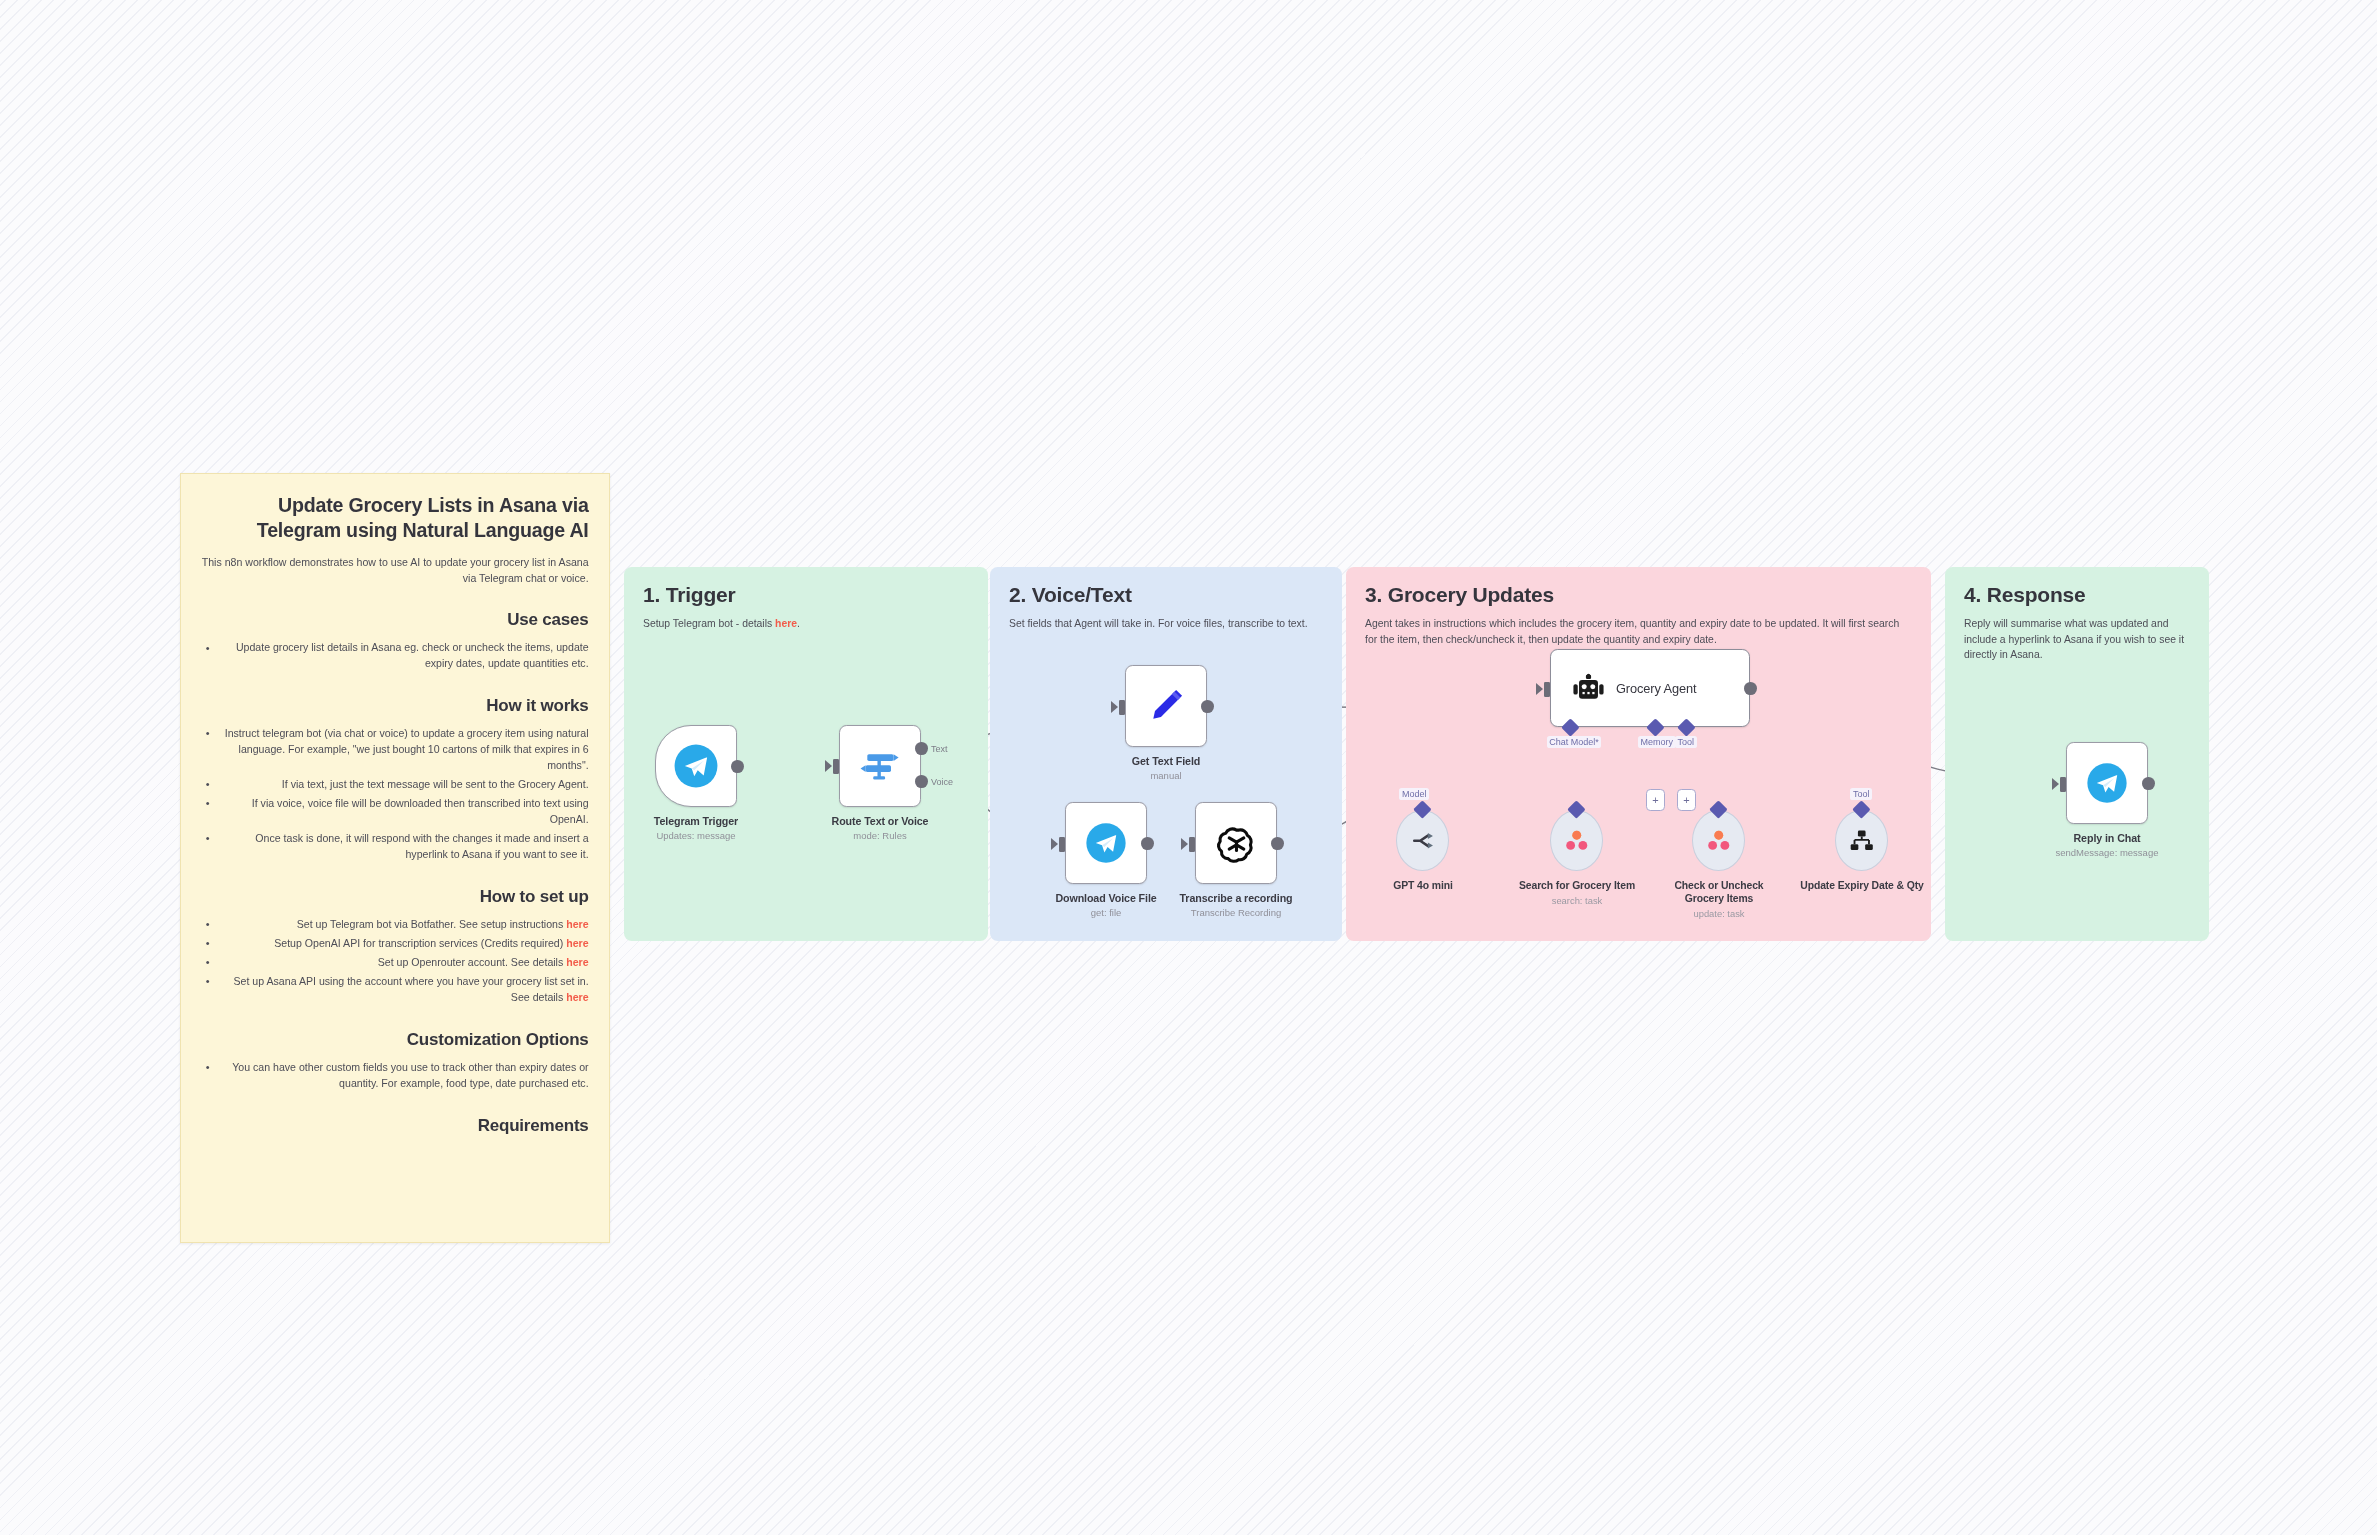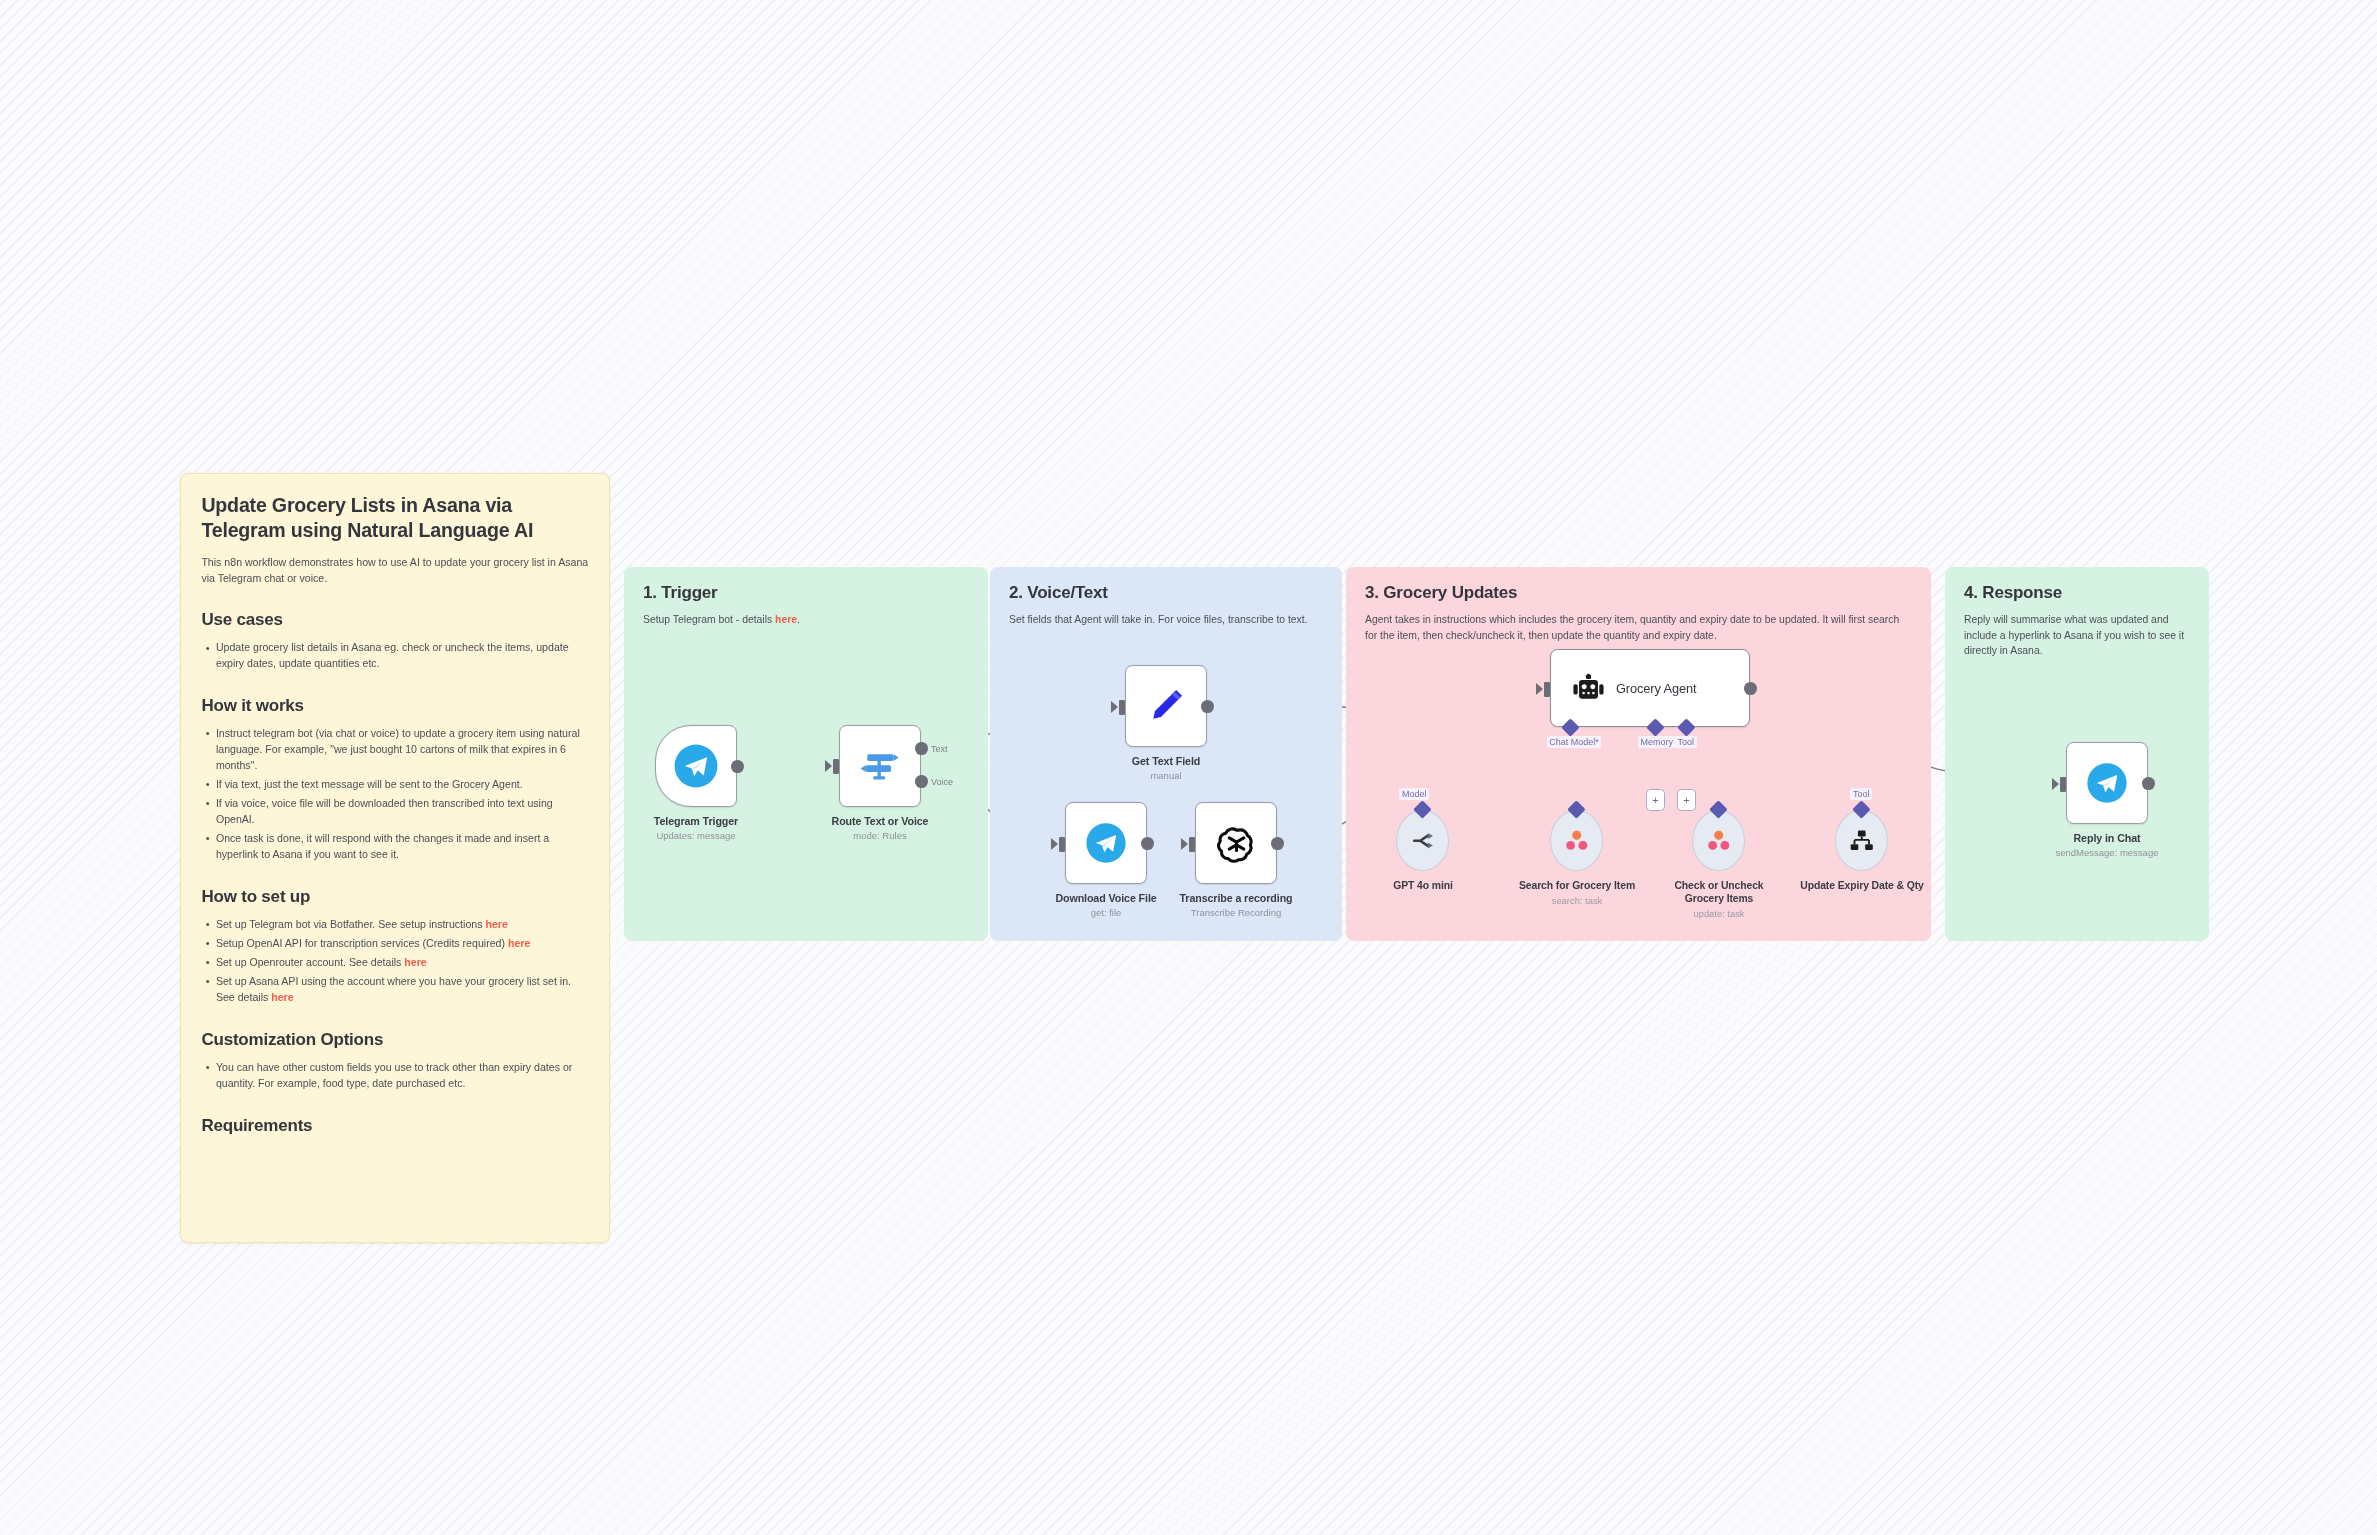--- a/index.html
+++ b/index.html
@@ -20,25 +20,26 @@
     position: relative;
   }
 
   
   #sticky-note {
     position: absolute;
     left: 180px; top: 473px;
     width: 430px; height: 770px;
     background: #fdf6d8;
     border: 0.9px solid #f0e3b0;
-    border-radius: 8px;
+    border-radius: 0;
     padding: 19px 20.4px 20.4px 20.4px;
     box-shadow: 0 0.9px 2.6px rgba(0,0,0,0.07);
     color: #3c3c44;
     overflow: hidden;
+    text-align: right;
   }
   #sticky-note h1 {
     font-size: 19.6px; line-height: 1.30;
     font-weight: 700; color: #35353d;
     letter-spacing: -0.2px;
     margin-bottom: 11px;
   }
   #sticky-note h2 {
     font-size: 17px; font-weight: 700;
     color: #35353d; letter-spacing: -0.2px;
@@ -60,21 +61,21 @@
   #sticky-note a, .lnk { color: #f25c4a; text-decoration: none; font-weight: bold; }
 
   
   .section {
     position: absolute;
     border-radius: 7.7px;
     padding: 16px 19px 0 19px;
     overflow: hidden;
   }
   .section .sec-title {
-    font-size: 17px; font-weight: 700;
+    font-size: 21px; font-weight: 700;
     color: #35353d; letter-spacing: -0.2px;
     margin-bottom: 9.4px;
   }
   .section .sec-desc {
     font-size: 10.4px; line-height: 1.48; color: #4d4d57;
   }
   #section-trigger  { left: 624px;  top: 567px; width: 364px;  height: 374px; background: #d6f2e2; }
   #section-voicetext{ left: 990px; top: 567px; width: 352px;  height: 374px; background: #dbe7f7; }
   #section-grocery  { left: 1346px; top: 567px; width: 585px;  height: 374px; background: #fbd6dd; }
   #section-response { left: 1945px; top: 567px; width: 264px;  height: 374px; background: #d6f2e2; }

